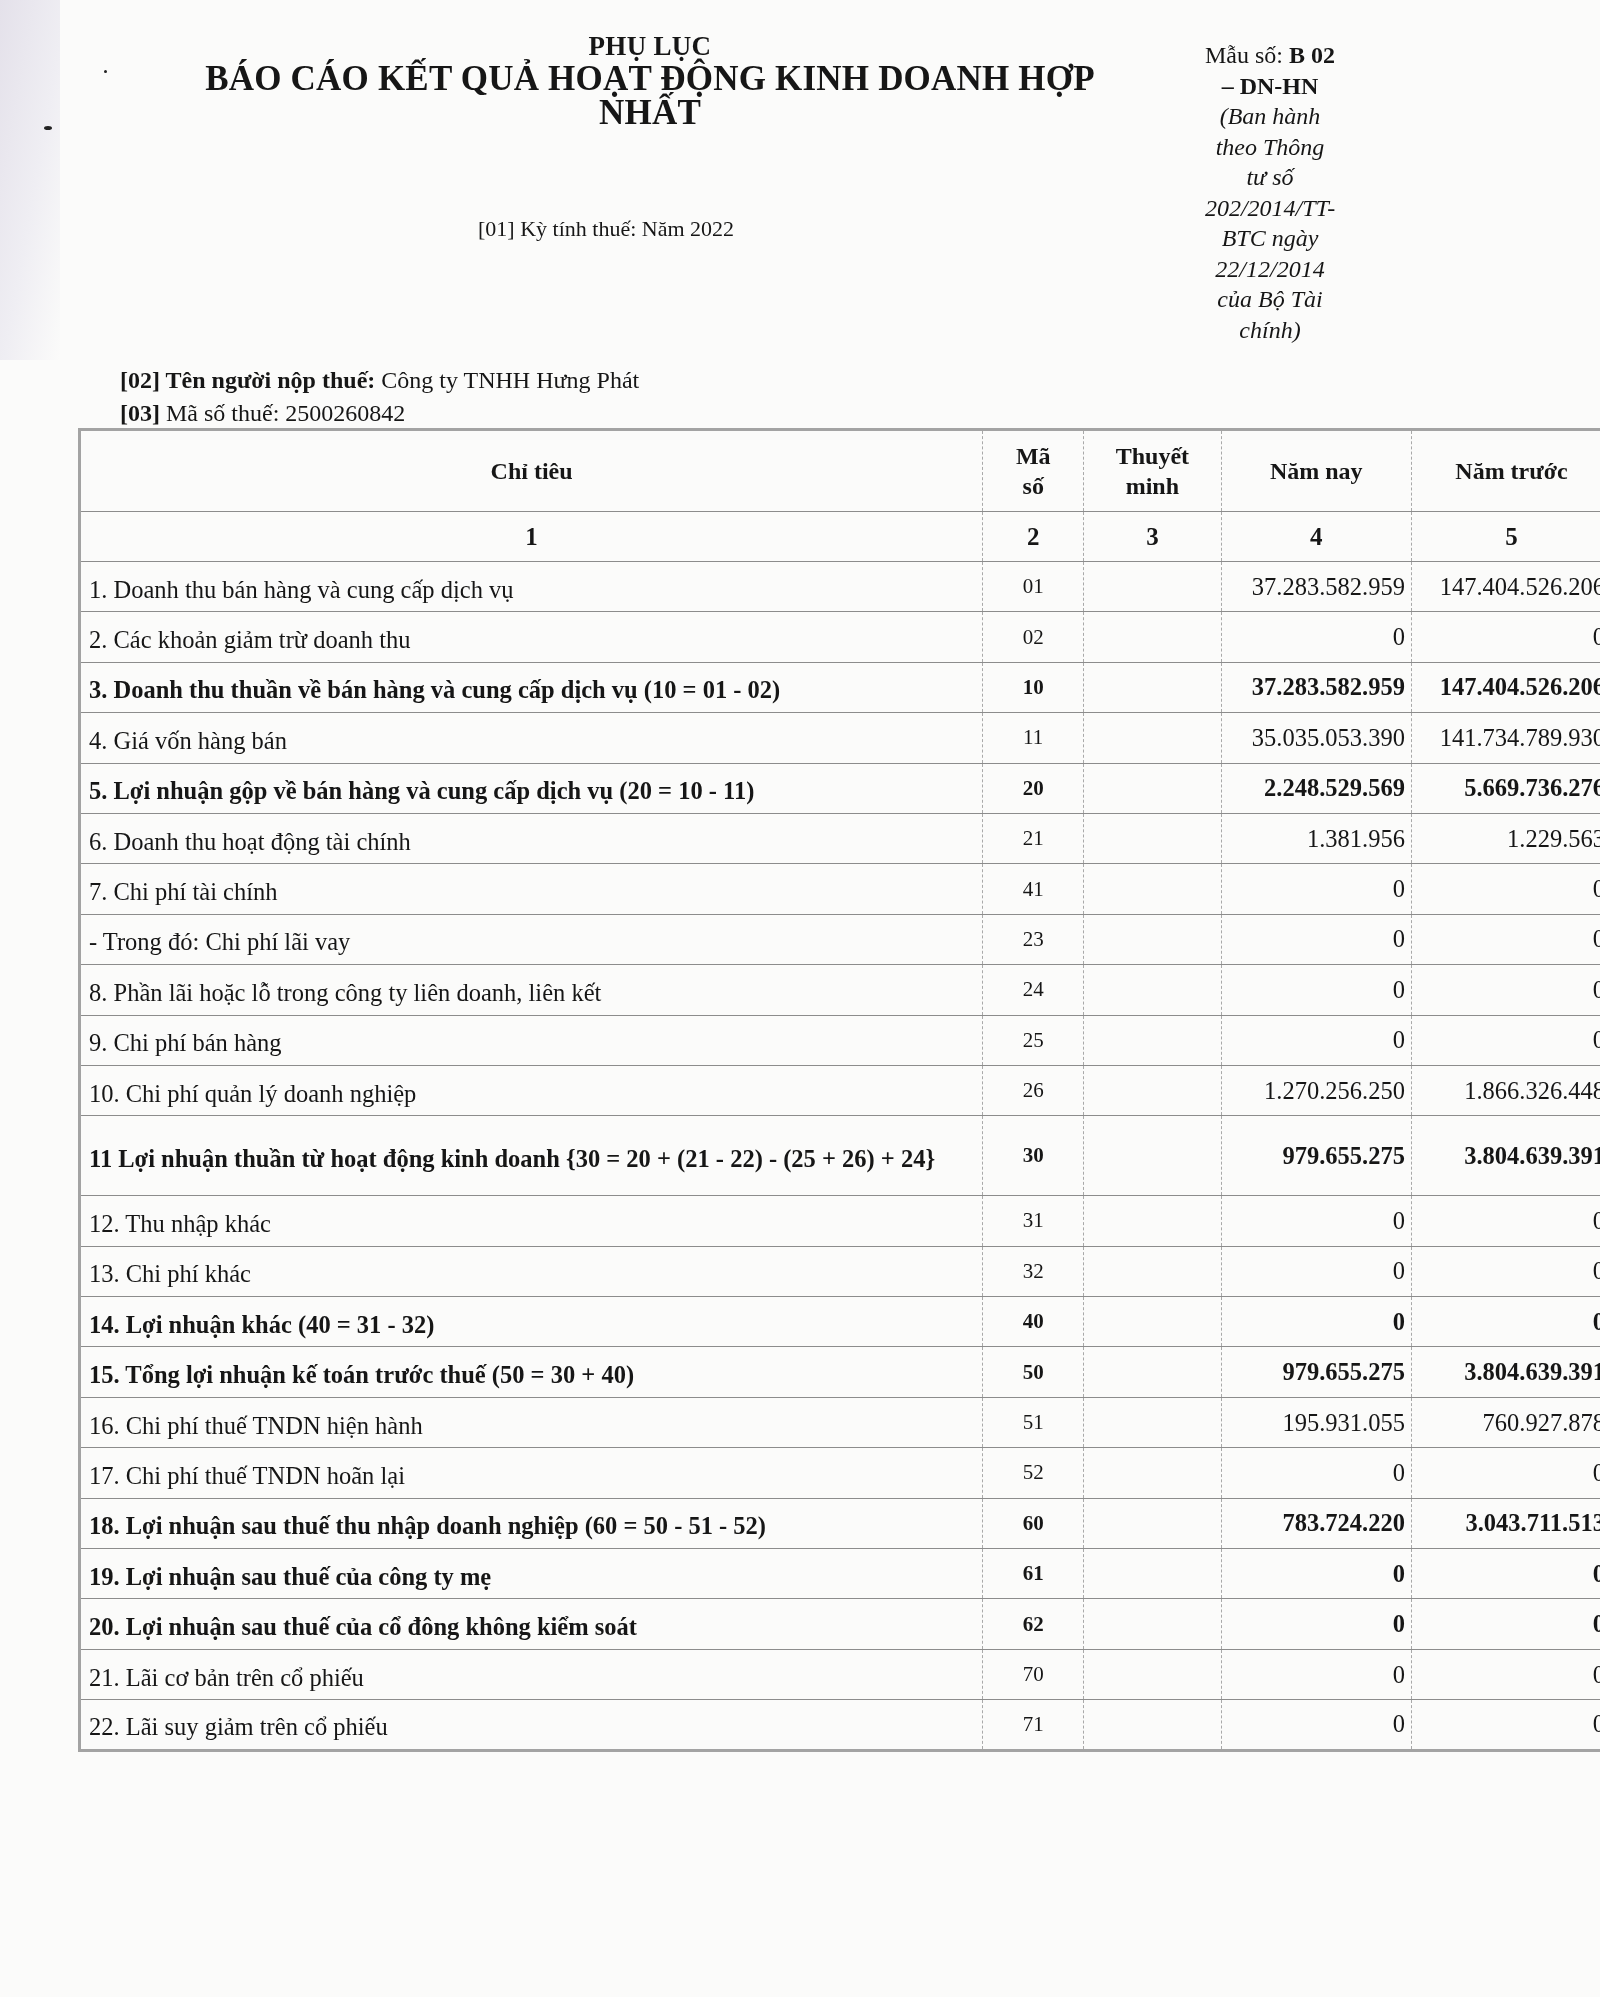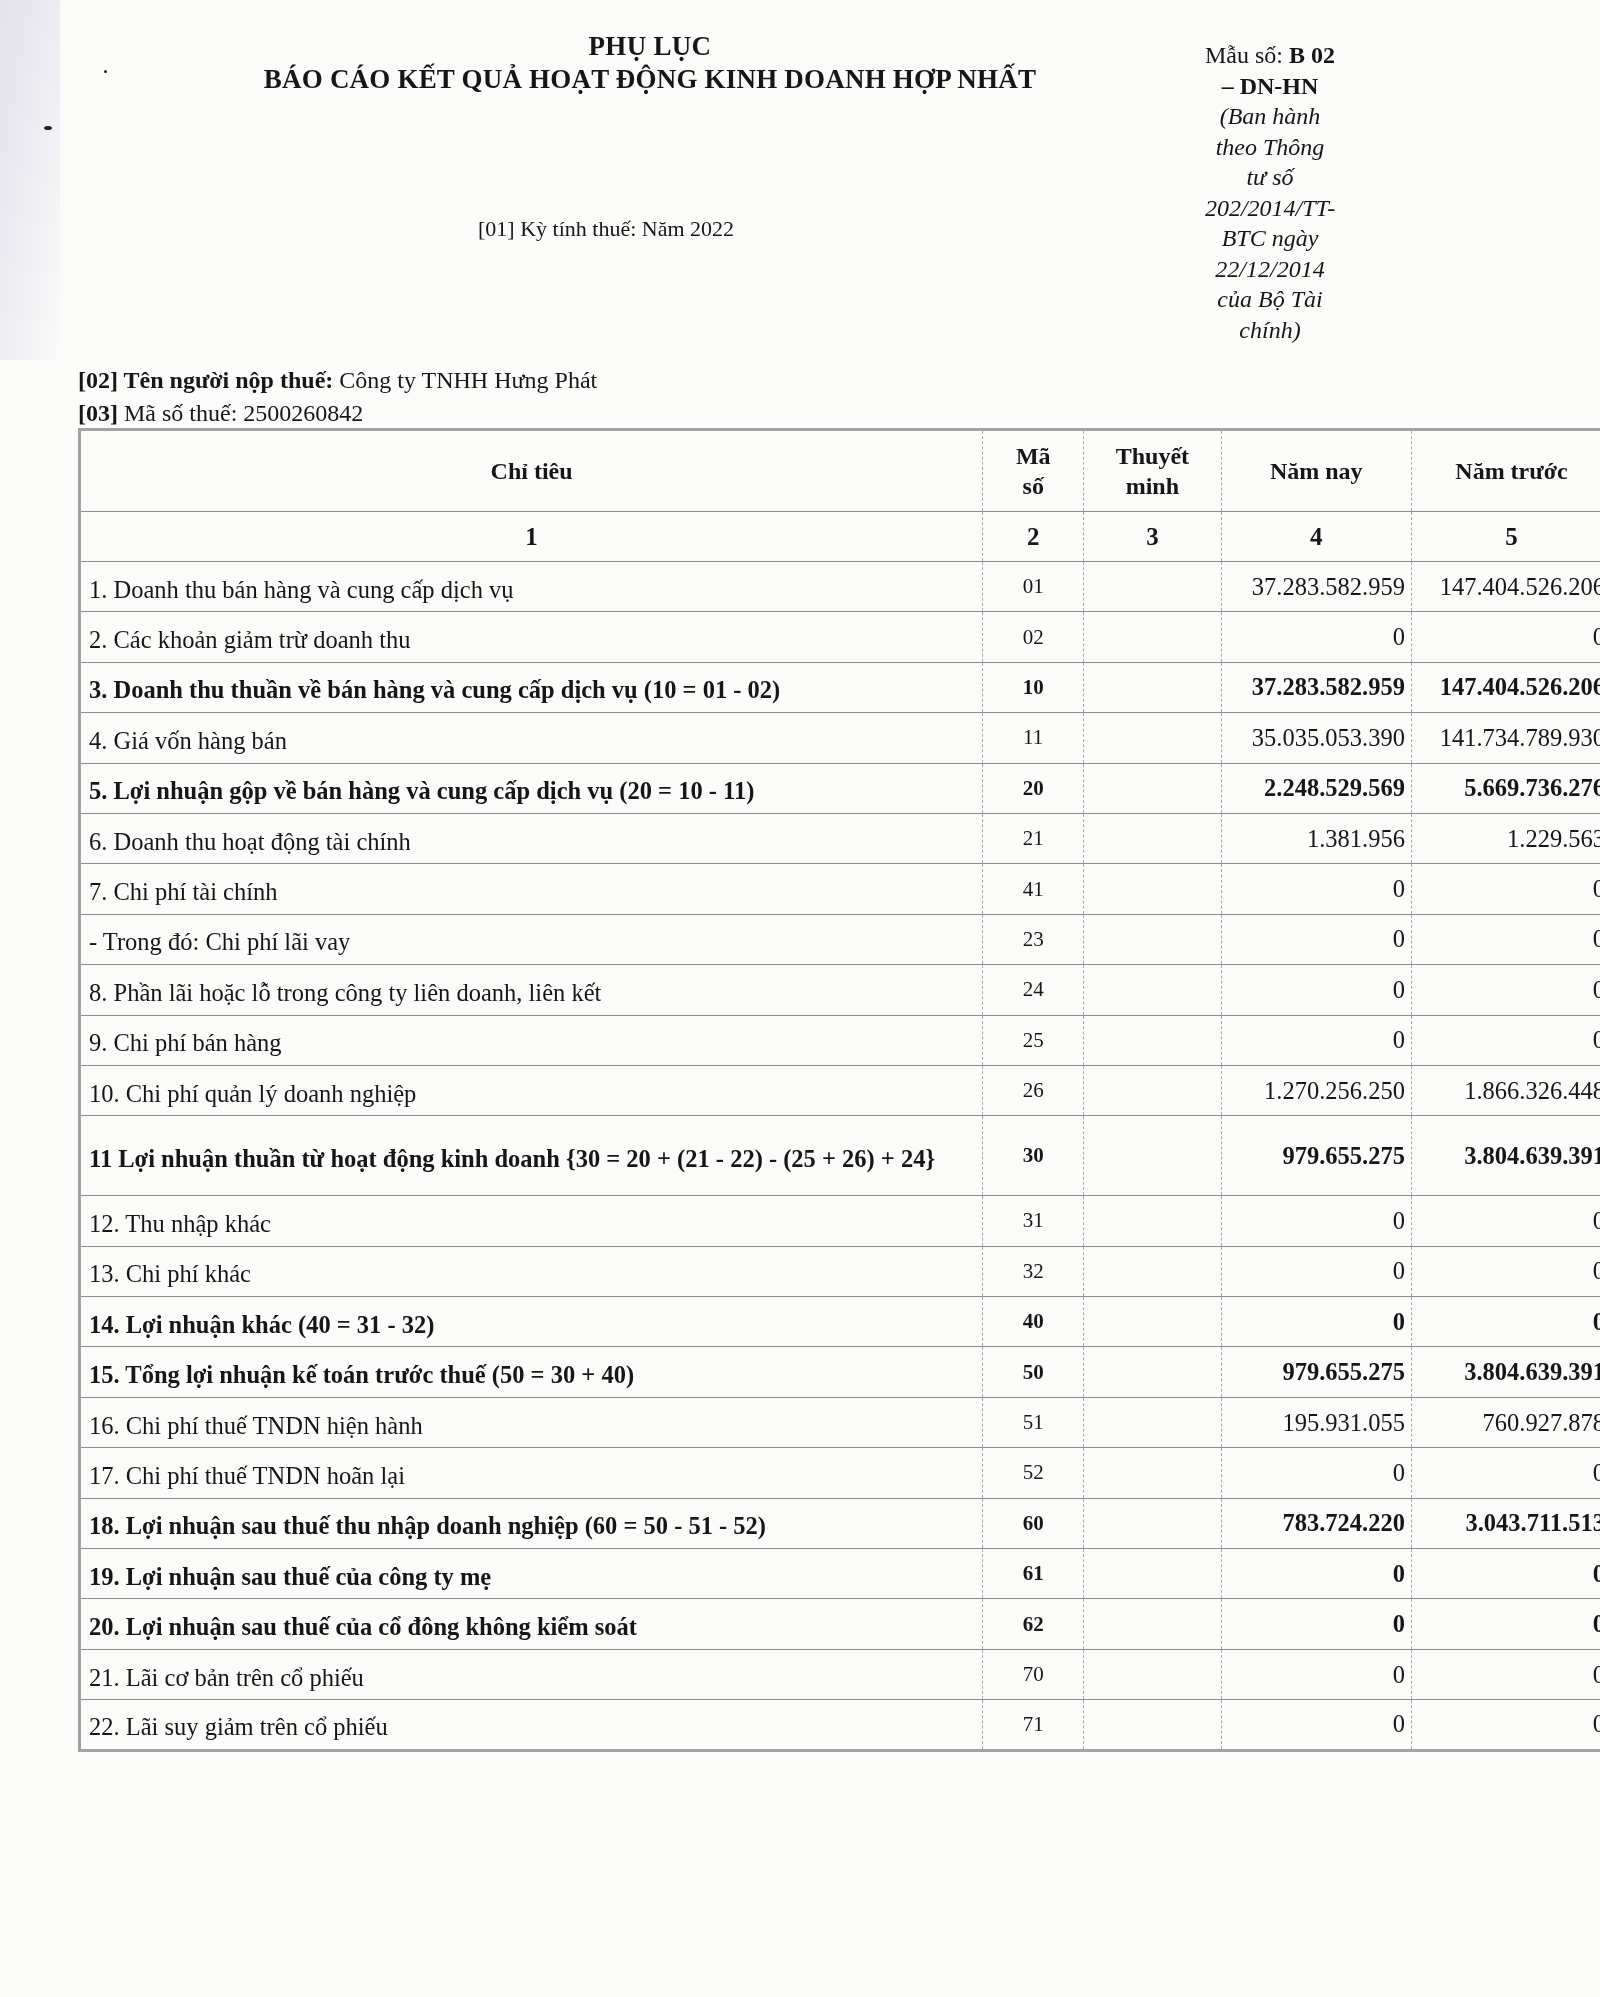--- a/index.html
+++ b/index.html
@@ -33,21 +33,21 @@
       width: 900px;
       text-align: center;
       font-weight: bold;
     }
     .title-block .t1 {
       font-size: 27px;
       line-height: 32px;
       letter-spacing: 0.3px;
     }
     .title-block .t2 {
-      font-size: 27px;
+      font-size: 35px;
       line-height: 34px;
       letter-spacing: 0.2px;
     }
     .form-code {
       position: absolute;
       left: 1170px;
       top: 40px;
       width: 200px;
       text-align: center;
       font-size: 24px;
@@ -60,21 +60,21 @@
       left: 478px;
       top: 216px;
       font-size: 22px;
     }
     .meta {
       position: absolute;
       left: 78px;
       font-size: 24px;
       line-height: 30px;
     }
-    .meta .lbl-b { font-weight: bold; }
+    .meta .lbl-b { font-weight: bold; margin-left: 42px; }
     .meta1 { top: 365px; }
     .meta2 { top: 398px; }
 
     table.report {
       position: absolute;
       left: 78px;
       top: 428px;
       width: 1536px;
       border-collapse: collapse;
       border: 3px solid #a3a3a3;

